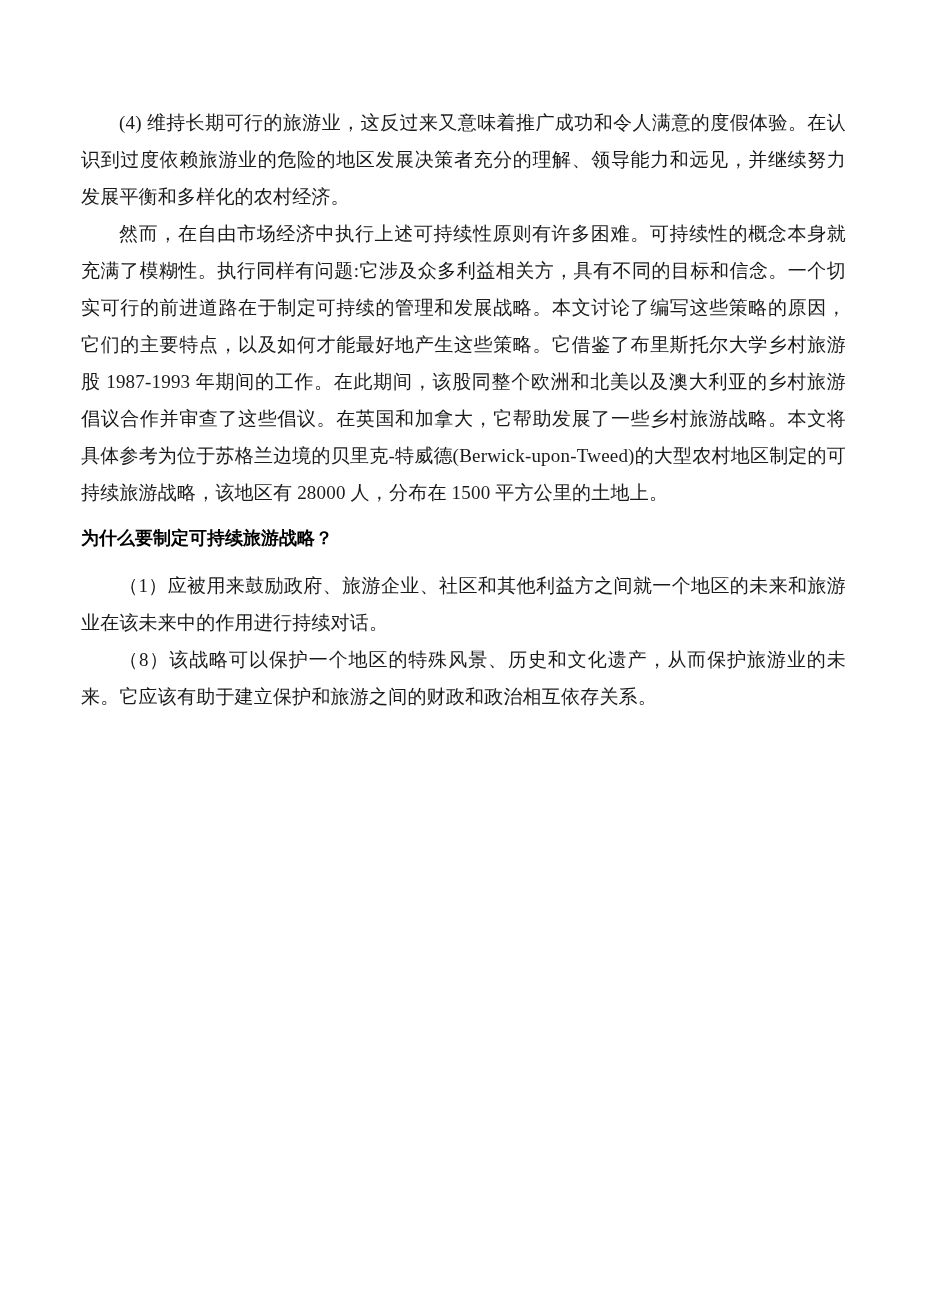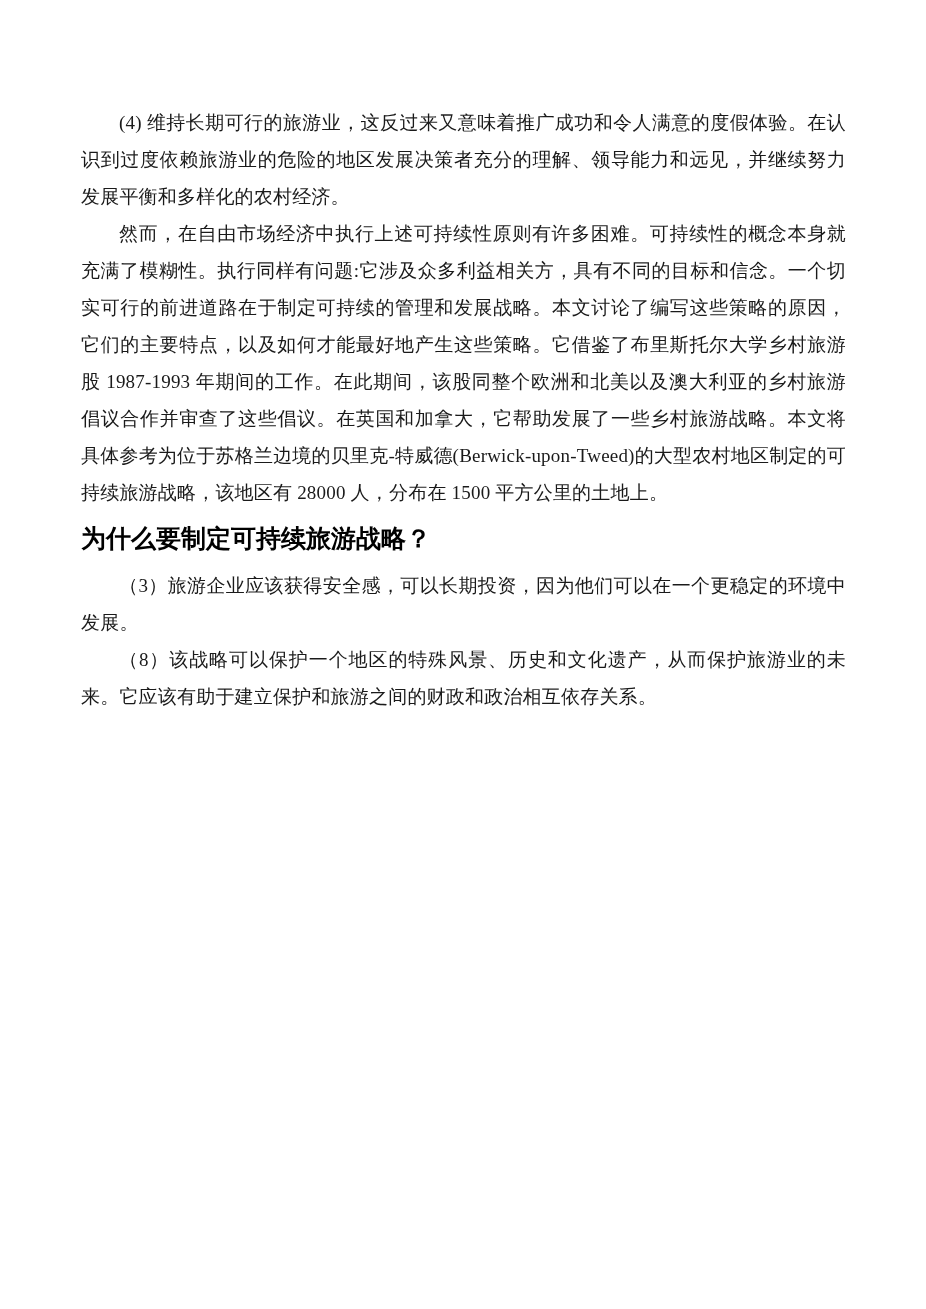--- a/index.html
+++ b/index.html
@@ -28,31 +28,31 @@
     font-size: 19px;
     line-height: 37px;
     text-align: justify;
     text-indent: 38px;
     letter-spacing: 0.2px;
     color: #1a1a1a;
   }
   h2.heading {
     margin: 7px 0 9px 0;
     font-family: "Liberation Sans", "DejaVu Sans", sans-serif;
-    font-size: 25px;
+    font-size: 18px;
     font-weight: 700;
     line-height: 40px;
     text-indent: 0;
     color: #000000;
   }
 </style>
 </head>
 <body>
 
 <div class="page">
   <div class="doc-content">
       <p class="body">(4) 维持长期可行的旅游业，这反过来又意味着推广成功和令人满意的度假体验。在认识到过度依赖旅游业的危险的地区发展决策者充分的理解、领导能力和远见，并继续努力发展平衡和多样化的农村经济。</p>
       <p class="body">然而，在自由市场经济中执行上述可持续性原则有许多困难。可持续性的概念本身就充满了模糊性。执行同样有问题:它涉及众多利益相关方，具有不同的目标和信念。一个切实可行的前进道路在于制定可持续的管理和发展战略。本文讨论了编写这些策略的原因，它们的主要特点，以及如何才能最好地产生这些策略。它借鉴了布里斯托尔大学乡村旅游股 1987-1993 年期间的工作。在此期间，该股同整个欧洲和北美以及澳大利亚的乡村旅游倡议合作并审查了这些倡议。在英国和加拿大，它帮助发展了一些乡村旅游战略。本文将具体参考为位于苏格兰边境的贝里克-特威德(Berwick-upon-Tweed)的大型农村地区制定的可持续旅游战略，该地区有 28000 人，分布在 1500 平方公里的土地上。</p>
       <h2 class="heading">为什么要制定可持续旅游战略？</h2>
-      <p class="body">（3）旅游企业应该获得安全感，可以长期投资，因为他们可以在一个更稳定的环境中发展。</p>
+      <p class="body">（1）应被用来鼓励政府、旅游企业、社区和其他利益方之间就一个地区的未来和旅游业在该未来中的作用进行持续对话。</p>
       <p class="body">（8）该战略可以保护一个地区的特殊风景、历史和文化遗产，从而保护旅游业的未来。它应该有助于建立保护和旅游之间的财政和政治相互依存关系。</p>
     </div>
 </div>
 
 </body></html>

